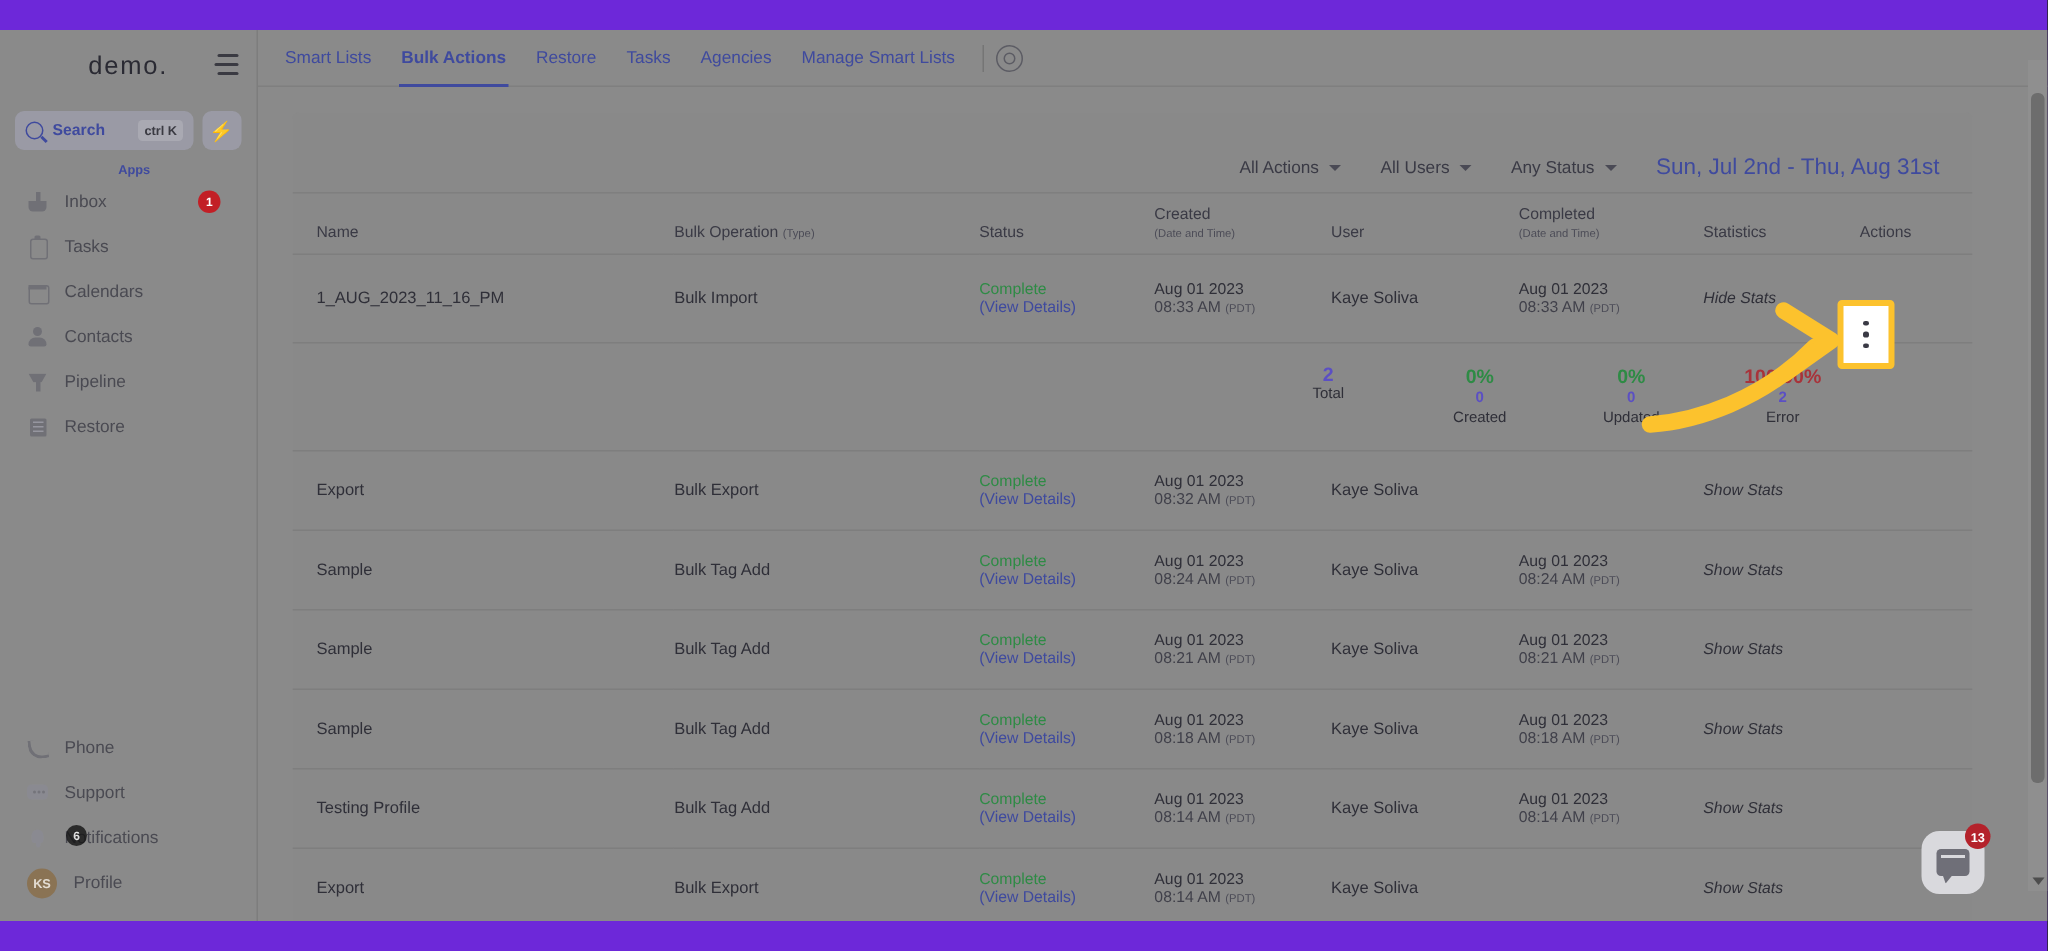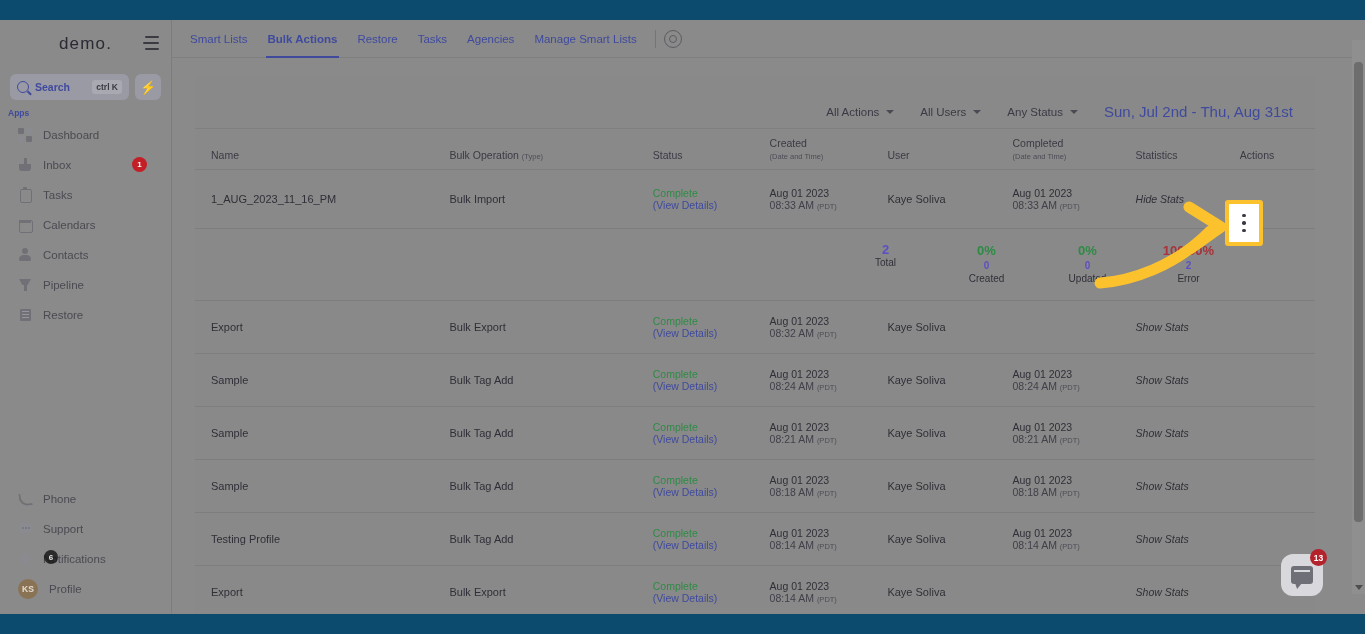--- a/index.html
+++ b/index.html
@@ -5,21 +5,21 @@
   * { box-sizing: border-box; margin: 0; padding: 0; }
   html, body {
     width: 1365px; height: 634px;
     background: #000;
     font-family: "Liberation Sans", sans-serif;
     overflow: hidden;
   }
   #app {
     position: relative;
     width: 1365px; height: 634px;
-    background: #0c4a6e;
+    background: #6d28d9;
   }
   
 
   
   .sidebar {
     position: absolute;
     left: 0; top: 20px;
     width: 172px; height: 594px;
     background: #8a8a8a;
     border-right: 1px solid #7d7d7d;
@@ -80,20 +80,21 @@
   }
   .quick-btn {
     width: 26px; height: 26px;
     background: #9a9aa5; border-radius: 6px;
     display:flex; align-items:center; justify-content:center;
     color: #3f4a9e; font-size: 13px;
   }
   .apps-label {
     font-size: 8.5px; color: #3f4a9e; font-weight: 700;
     padding: 8px 0 2px 8px;
+    text-align: center;
   }
   .nav-item {
     display: flex; align-items: center;
     height: 30px;
     padding: 0 10px 0 18px;
     gap: 11px;
     position: relative;
   }
   .nav-item .nav-label {
     font-size: 11.5px;
@@ -354,29 +355,20 @@
         <span class="search-label">Search</span>
         <span class="search-kbd">ctrl K</span>
       </div>
       <div class="quick-btn">
         <span>⚡</span>
       </div>
     </div>
 
     <div class="apps-label">Apps</div>
 
-    <div class="nav-item">
-      <span class="nav-icon ico-dashboard">
-          <i></i>
-          <i></i>
-          <i></i>
-          <i></i>
-        </span>
-      <span class="nav-label">Dashboard</span>
-    </div>
     <div class="nav-item">
       <span class="nav-icon ico-inbox"></span>
       <span class="nav-label">Inbox</span>
       <span class="badge badge-inbox">1</span>
     </div>
     <div class="nav-item">
       <span class="nav-icon ico-tasks"></span>
       <span class="nav-label">Tasks</span>
     </div>
     <div class="nav-item">

